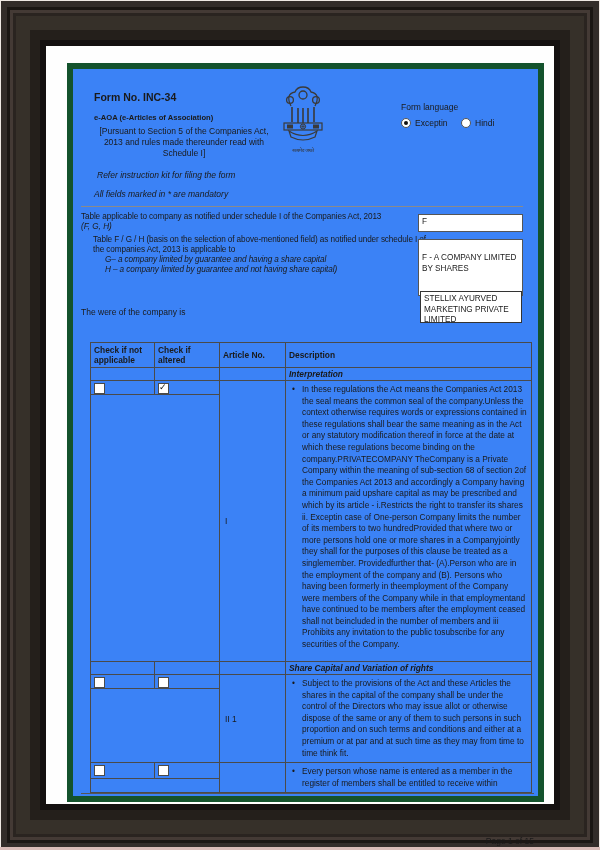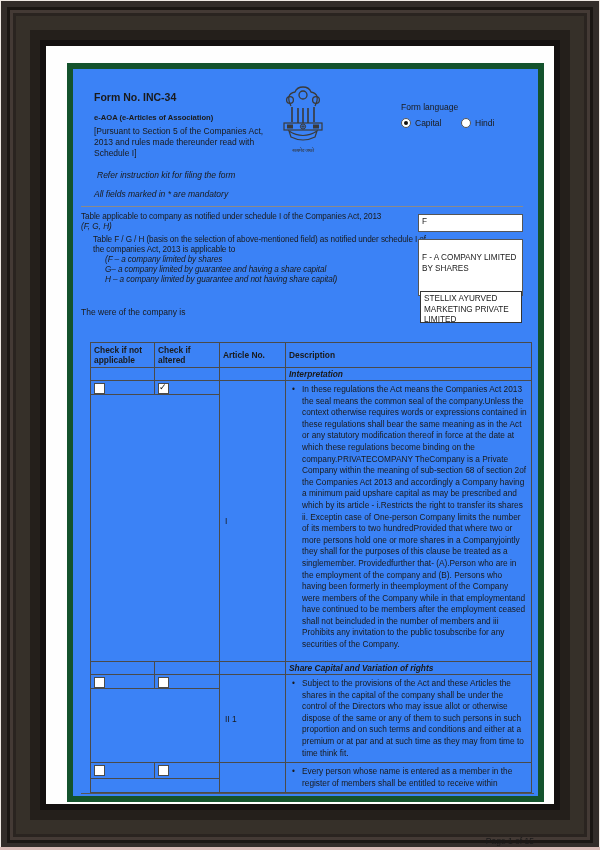--- a/index.html
+++ b/index.html
@@ -24,21 +24,21 @@
 
   
   .page {
     position:absolute; left:67px; top:63px; width:465px; height:727px;
     background:#3b82f6; border:6px solid #14532d;
   }
   .abs { position:absolute; }
 
   .form-no   { left:21px; top:22px; font-size:10.5px; font-weight:bold; }
   .subtitle  { left:21px; top:44px; font-size:7.6px; font-weight:bold; }
-  .pursuant  { left:21px; top:57px; width:180px; font-size:8.5px; line-height:11px; }
+  .pursuant  { left:21px; top:57px; width:180px; font-size:8.5px; line-height:11px;text-align:center; }
   .refer     { left:24px; top:101px; font-size:8.5px; font-style:italic; }
   .mandatory { left:21px; top:120px; font-size:8.5px; font-style:italic; }
 
   .emblem { left:195px; top:17px; width:70px; height:60px; }
   .emblem-caption { left:195px; top:78px; width:70px; text-align:center; font-size:5px; color:#333; letter-spacing:-0.3px; }
 
   .form-lang-label { left:328px; top:33px; font-size:8.5px; }
   .radio-row { top:49px; font-size:8.5px; display:flex; align-items:center; gap:4px; }
   .radio-english { left:328px; }
   .radio-hindi   { left:388px; }
@@ -125,38 +125,37 @@
     <path d="M35 38 V43 M32.5 40.5 H37.5 M33.2 38.8 L36.8 42.2 M36.8 38.8 L33.2 42.2" stroke="#3a3a3a" stroke-width="0.6"></path>
     <rect x="19" y="38.5" width="6" height="4" fill="#3a3a3a"></rect>
     <rect x="45" y="38.5" width="6" height="4" fill="#3a3a3a"></rect>
     <path d="M21 45 Q35 54 49 45 L47 51 Q35 57 23 51 Z" fill="none" stroke="#3a3a3a" stroke-width="1.2"></path>
   </svg>
   <div class="abs emblem-caption">सत्यमेव जयते</div>
 
   <div class="abs form-lang-label">Form language</div>
   <div class="abs radio-row radio-english">
     <span class="radio checked"></span>
-    <span>Capital</span>
+    <span>Exceptin</span>
   </div>
   <div class="abs radio-row radio-hindi">
     <span class="radio"></span>
     <span>Hindi</span>
   </div>
 
   <div class="abs refer">Refer instruction kit for filing the form</div>
   <div class="abs mandatory">All fields marked in * are mandatory</div>
   <div class="abs hr1"></div>
 
   <div class="abs p1">Table applicable to company as notified under schedule I of the Companies Act, 2013</div>
   <div class="abs p1b">(F, G, H)</div>
   <div class="abs vbox box-f">F</div>
 
   <div class="abs p2">
     <div>Table F / G / H (basis on the selection of above-mentioned field) as notified under schedule I of the companies Act, 2013 is applicable to</div>
-    <div class="opt">(F – a company limited by shares</div>
     <div class="opt">G– a company limited by guarantee and having a share capital</div>
     <div class="opt">H – a company limited by guarantee and not having share capital)</div>
   </div>
   <div class="abs vbox box-type">F - A COMPANY LIMITED BY SHARES</div>
 
   <div class="abs company-label">The were of the company is</div>
   <div class="abs vbox box-name">STELLIX AYURVED MARKETING PRIVATE LIMITED</div>
 
   <table class="articles">
     <colgroup>

